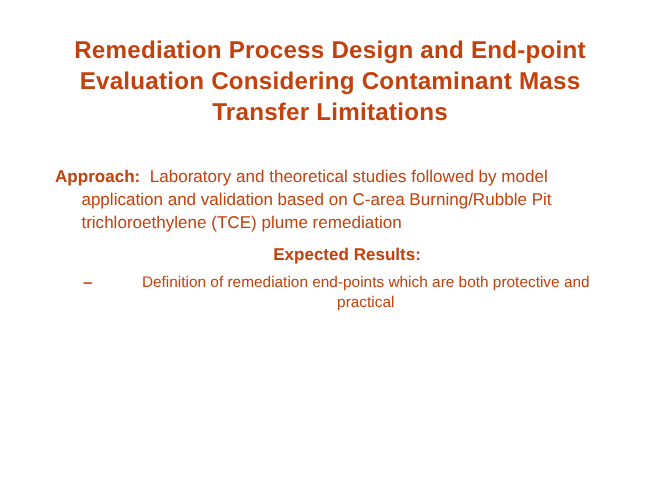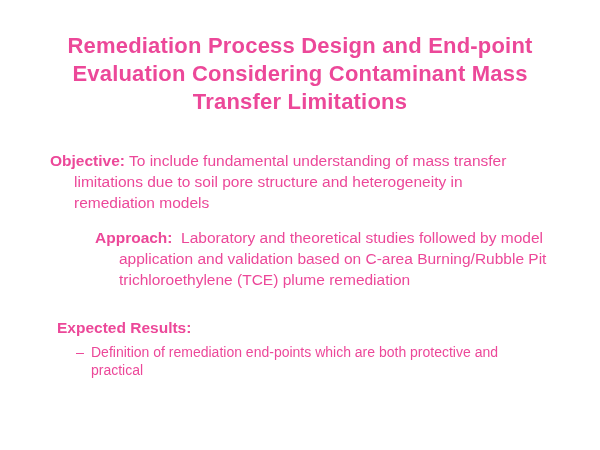--- a/index.html
+++ b/index.html
@@ -5,21 +5,21 @@
   html, body {
     margin: 0;
     padding: 0;
     background: #888;
   }
   .slide {
     position: relative;
     width: 600px;
     height: 450px;
     background: #ffffff;
-    color: #ec4899;
+    color: #c2410c;
     font-family: "Liberation Sans", "DejaVu Sans", sans-serif;
     overflow: hidden;
     box-sizing: border-box;
   }
   .slide-title {
     padding: 32px 30px 0 30px;
     text-align: center;
     font-weight: bold;
     font-size: 22px;
     line-height: 28px;
@@ -40,22 +40,23 @@
     margin-top: 14px;
     margin-left: 45px;
   }
   .para .label {
     font-weight: bold;
   }
   .para .ptext {
     white-space: pre-wrap;
   }
   .expected {
-    margin-top: 27px;
+    margin-top: 8px;
     margin-left: 7px;
+    text-align: center;
   }
   .expected-heading {
     margin: 0;
     font-size: 15.5px;
     font-weight: bold;
     line-height: 21px;
   }
   .bullet-list {
     list-style: none;
     margin: 5px 0 0 0;
@@ -81,23 +82,20 @@
 <body>
 
 <div class="slide">
 
   <div class="slide-title">Remediation Process Design and End-point
 Evaluation Considering Contaminant Mass
 Transfer Limitations</div>
 
   <div class="content">
 
-    <p class="para"><span class="label">Objective:</span><span class="ptext"> To include fundamental understanding of mass transfer
-limitations due to soil pore structure and heterogeneity in
-remediation models</span></p>
 
     <p class="para"><span class="label">Approach:</span><span class="ptext">  Laboratory and theoretical studies followed by model
 application and validation based on C-area Burning/Rubble Pit
 trichloroethylene (TCE) plume remediation</span></p>
 
     <div class="expected">
       <p class="expected-heading">Expected Results:</p>
 
       <ul class="bullet-list">
         <li class="bullet-item"><span class="marker">–</span></li>

